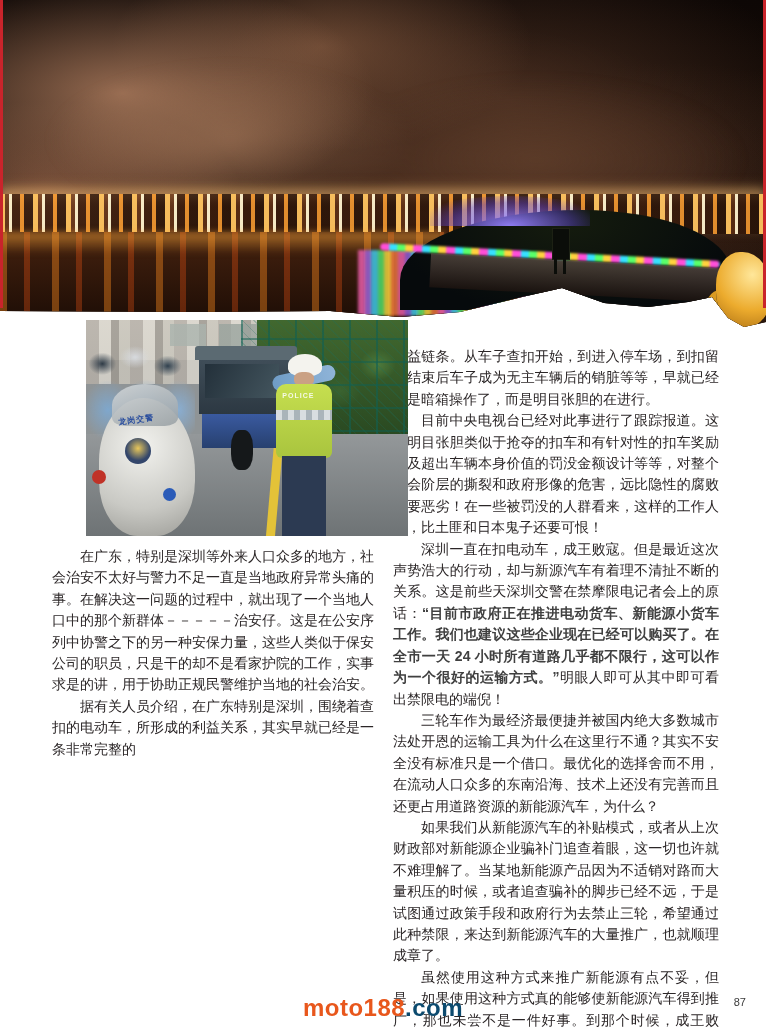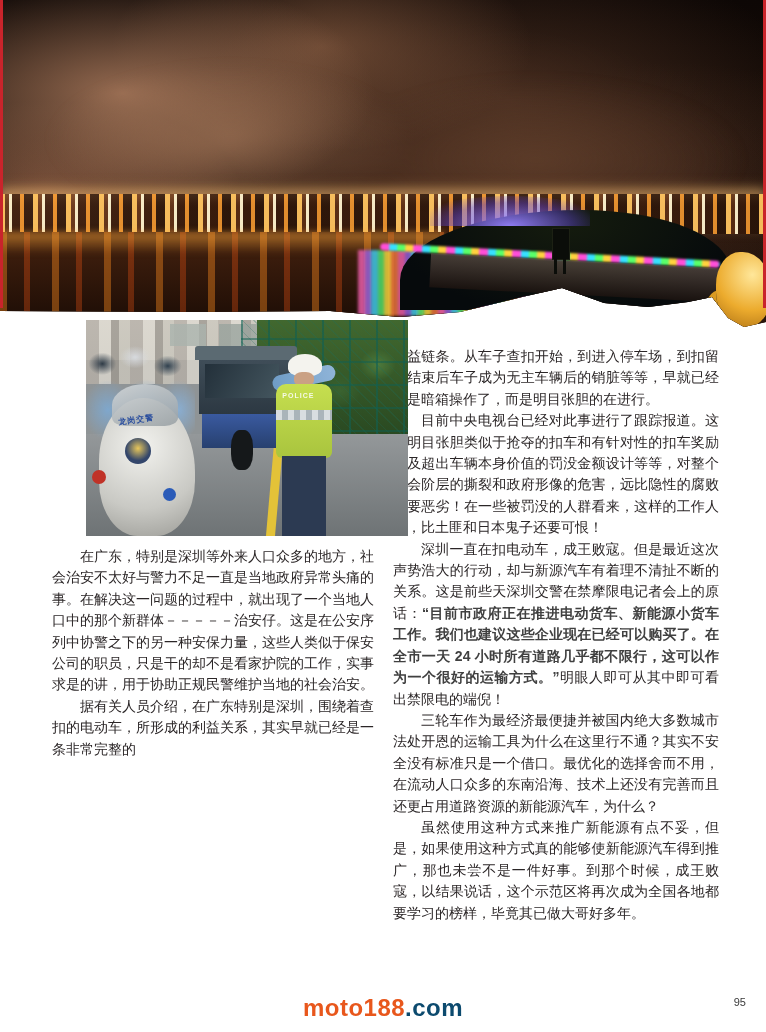--- a/index.html
+++ b/index.html
@@ -186,19 +186,20 @@
 
   <div class="col col-left">
       <p class="indent"><span class="seg-normal">在广东，特别是深圳等外来人口众多的地方，社会治安不太好与警力不足一直是当地政府异常头痛的事。在解决这一问题的过程中，就出现了一个当地人口中的那个新群体－－－－－治安仔。这是在公安序列中协警之下的另一种安保力量，这些人类似于保安公司的职员，只是干的却不是看家护院的工作，实事求是的讲，用于协助正规民警维护当地的社会治安。</span></p>
       <p class="indent"><span class="seg-normal">据有关人员介绍，在广东特别是深圳，围绕着查扣的电动车，所形成的利益关系，其实早就已经是一条非常完整的</span></p>
     </div>
   <div class="col col-right">
       <p class=""><span class="seg-normal">利益链条。从车子查扣开始，到进入停车场，到扣留期结束后车子成为无主车辆后的销脏等等，早就已经不是暗箱操作了，而是明目张胆的在进行。</span></p>
       <p class="indent"><span class="seg-normal">目前中央电视台已经对此事进行了跟踪报道。这样明目张胆类似于抢夺的扣车和有针对性的扣车奖励以及超出车辆本身价值的罚没金额设计等等，对整个社会阶层的撕裂和政府形像的危害，远比隐性的腐败还要恶劣！在一些被罚没的人群看来，这样的工作人员，比土匪和日本鬼子还要可恨！</span></p>
       <p class="indent"><span class="seg-normal">深圳一直在扣电动车，成王败寇。但是最近这次声势浩大的行动，却与新源汽车有着理不清扯不断的关系。这是前些天深圳交警在禁摩限电记者会上的原话：</span><span class="seg-quote">“目前市政府正在推进电动货车、新能源小货车工作。我们也建议这些企业现在已经可以购买了。在全市一天 24 小时所有道路几乎都不限行，这可以作为一个很好的运输方式。”</span><span class="seg-normal">明眼人即可从其中即可看出禁限电的端倪！</span></p>
       <p class="indent"><span class="seg-normal">三轮车作为最经济最便捷并被国内绝大多数城市法处开恩的运输工具为什么在这里行不通？其实不安全没有标准只是一个借口。最优化的选择舍而不用，在流动人口众多的东南沿海、技术上还没有完善而且还更占用道路资源的新能源汽车，为什么？</span></p>
+      <p class="indent"><span class="seg-normal">如果我们从新能源汽车的补贴模式，或者从上次财政部对新能源企业骗补门追查着眼，这一切也许就不难理解了。当某地新能源产品因为不适销对路而大量积压的时候，或者追查骗补的脚步已经不远，于是试图通过政策手段和政府行为去禁止三轮，希望通过此种禁限，来达到新能源汽车的大量推广，也就顺理成章了。</span></p>
       <p class="indent"><span class="seg-normal">虽然使用这种方式来推广新能源有点不妥，但是，如果使用这种方式真的能够使新能源汽车得到推广，那也未尝不是一件好事。到那个时候，成王败寇，以结果说话，这个示范区将再次成为全国各地都要学习的榜样，毕竟其已做大哥好多年。</span></p>
     </div>
 
   <div class="brand"><span class="a">moto188</span><span class="b">.com</span></div>
-  <div class="pagenum">95</div>
+  <div class="pagenum">87</div>
 
 </div>
 
 </body></html>

